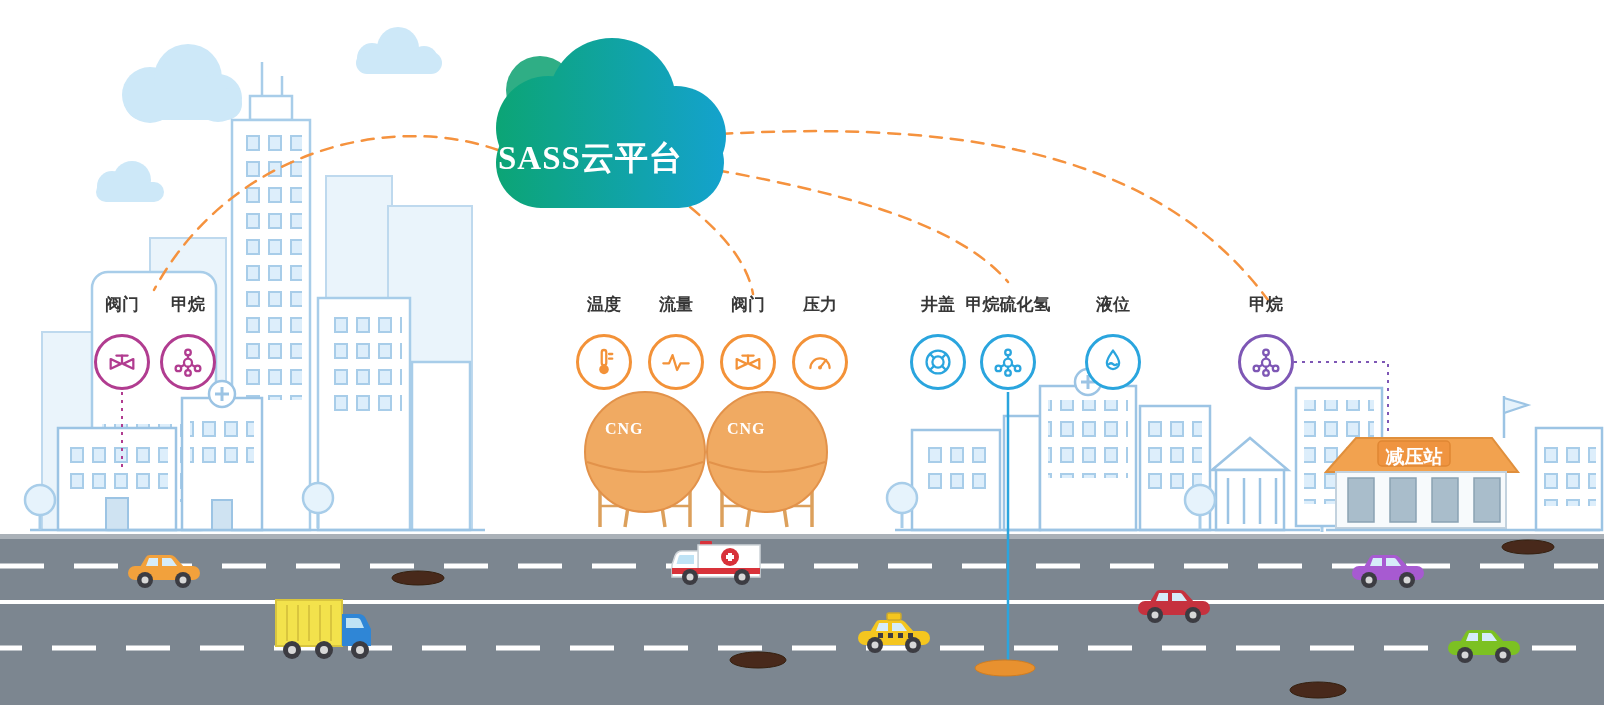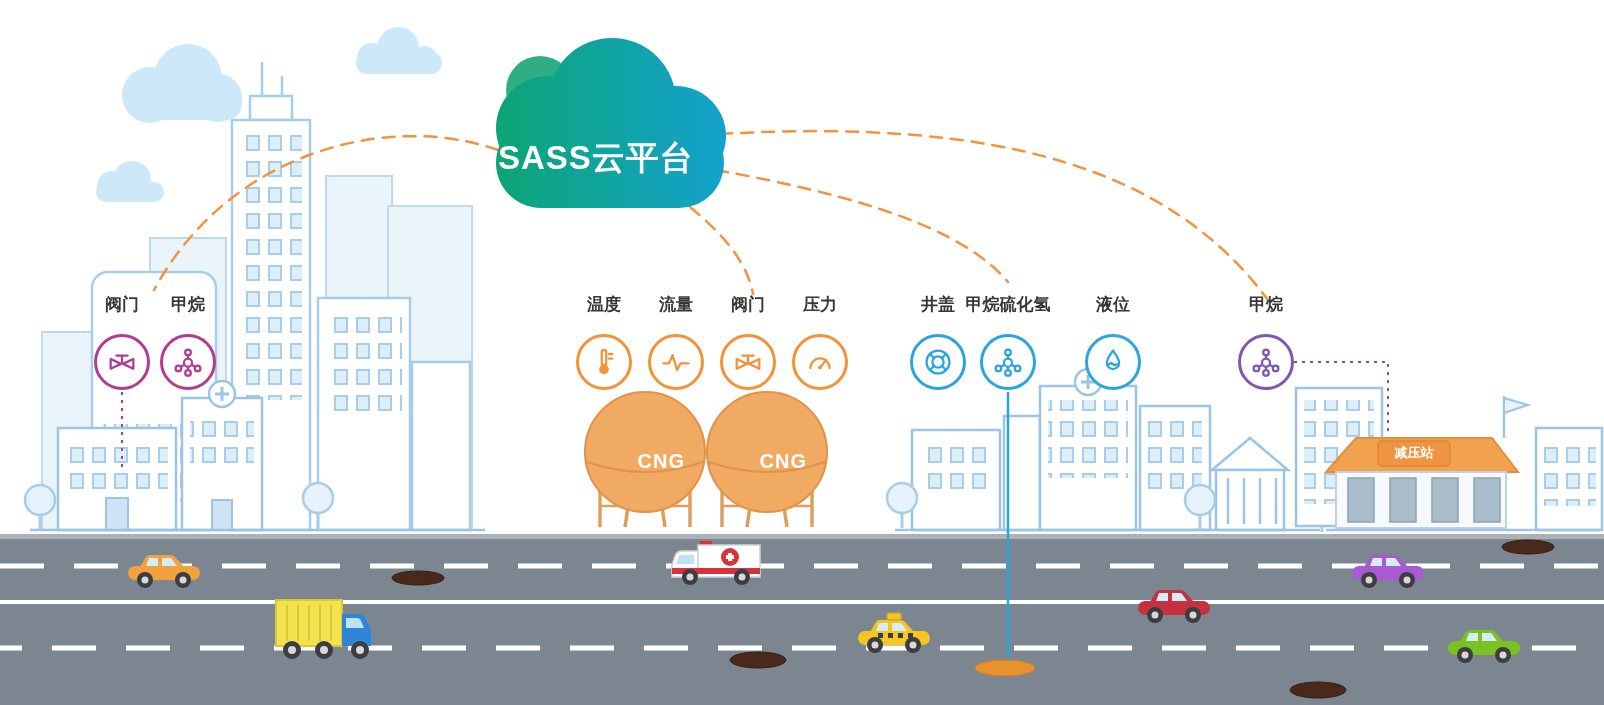--- a/index.html
+++ b/index.html
@@ -1,31 +1,31 @@
 <!DOCTYPE html>
 <html><head>
 <meta charset="utf-8">
 <style>
   *{margin:0;padding:0;box-sizing:border-box}
   html,body{width:1604px;height:705px;background:#fff}
   .stage{position:relative;width:1604px;height:705px;overflow:hidden;background:#fff;
-         font-family:Liberation Sans, sans-serif}
+         font-family:Liberation Serif, serif}
   .bg{position:absolute;inset:0;display:block}
   .cloud-title{position:absolute;left:498px;top:136px;font-size:33px;font-weight:600;
                color:#fff;letter-spacing:1px;white-space:nowrap}
   .sensor{position:absolute;top:284px;width:70px;display:flex;flex-direction:column;align-items:center}
   .s-labels{min-height:50px;display:flex;justify-content:flex-end;align-items:center;
             font-size:17px;font-weight:700;color:#373737;line-height:1.3;padding-bottom:7px;white-space:nowrap}
   .s-circle{width:56px;height:56px;border:3px solid;border-radius:50%;background:#fff;
             display:flex;align-items:center;justify-content:center;flex:none}
   .s-circle svg{width:32px;height:32px;display:block}
-  .cng-label{position:absolute;top:450px;width:80px;text-align:right;color:#fff;
-             font-weight:700;font-size:20px;letter-spacing:1px}
+  .cng-label{position:absolute;top:420px;width:80px;text-align:left;color:#fff;
+             font-weight:700;font-size:16px;letter-spacing:1px}
   .station-label{position:absolute;left:1378px;top:444px;width:72px;text-align:center;
-                 color:#fff;font-weight:700;font-size:13px}
+                 color:#fff;font-weight:700;font-size:19px}
 </style>
 </head>
 <body>
 
 <svg width="0" height="0" style="position:absolute" aria-hidden="true">
   <defs>
     <symbol id="i-valve" viewBox="0 0 24 24">
       <g fill="none" stroke="currentColor" stroke-width="1.7" stroke-linejoin="round" stroke-linecap="round">
         <path d="M3.5 9.8 L11.2 13.4 L3.5 17 Z"></path>
         <path d="M20.5 9.8 L12.8 13.4 L20.5 17 Z"></path>

